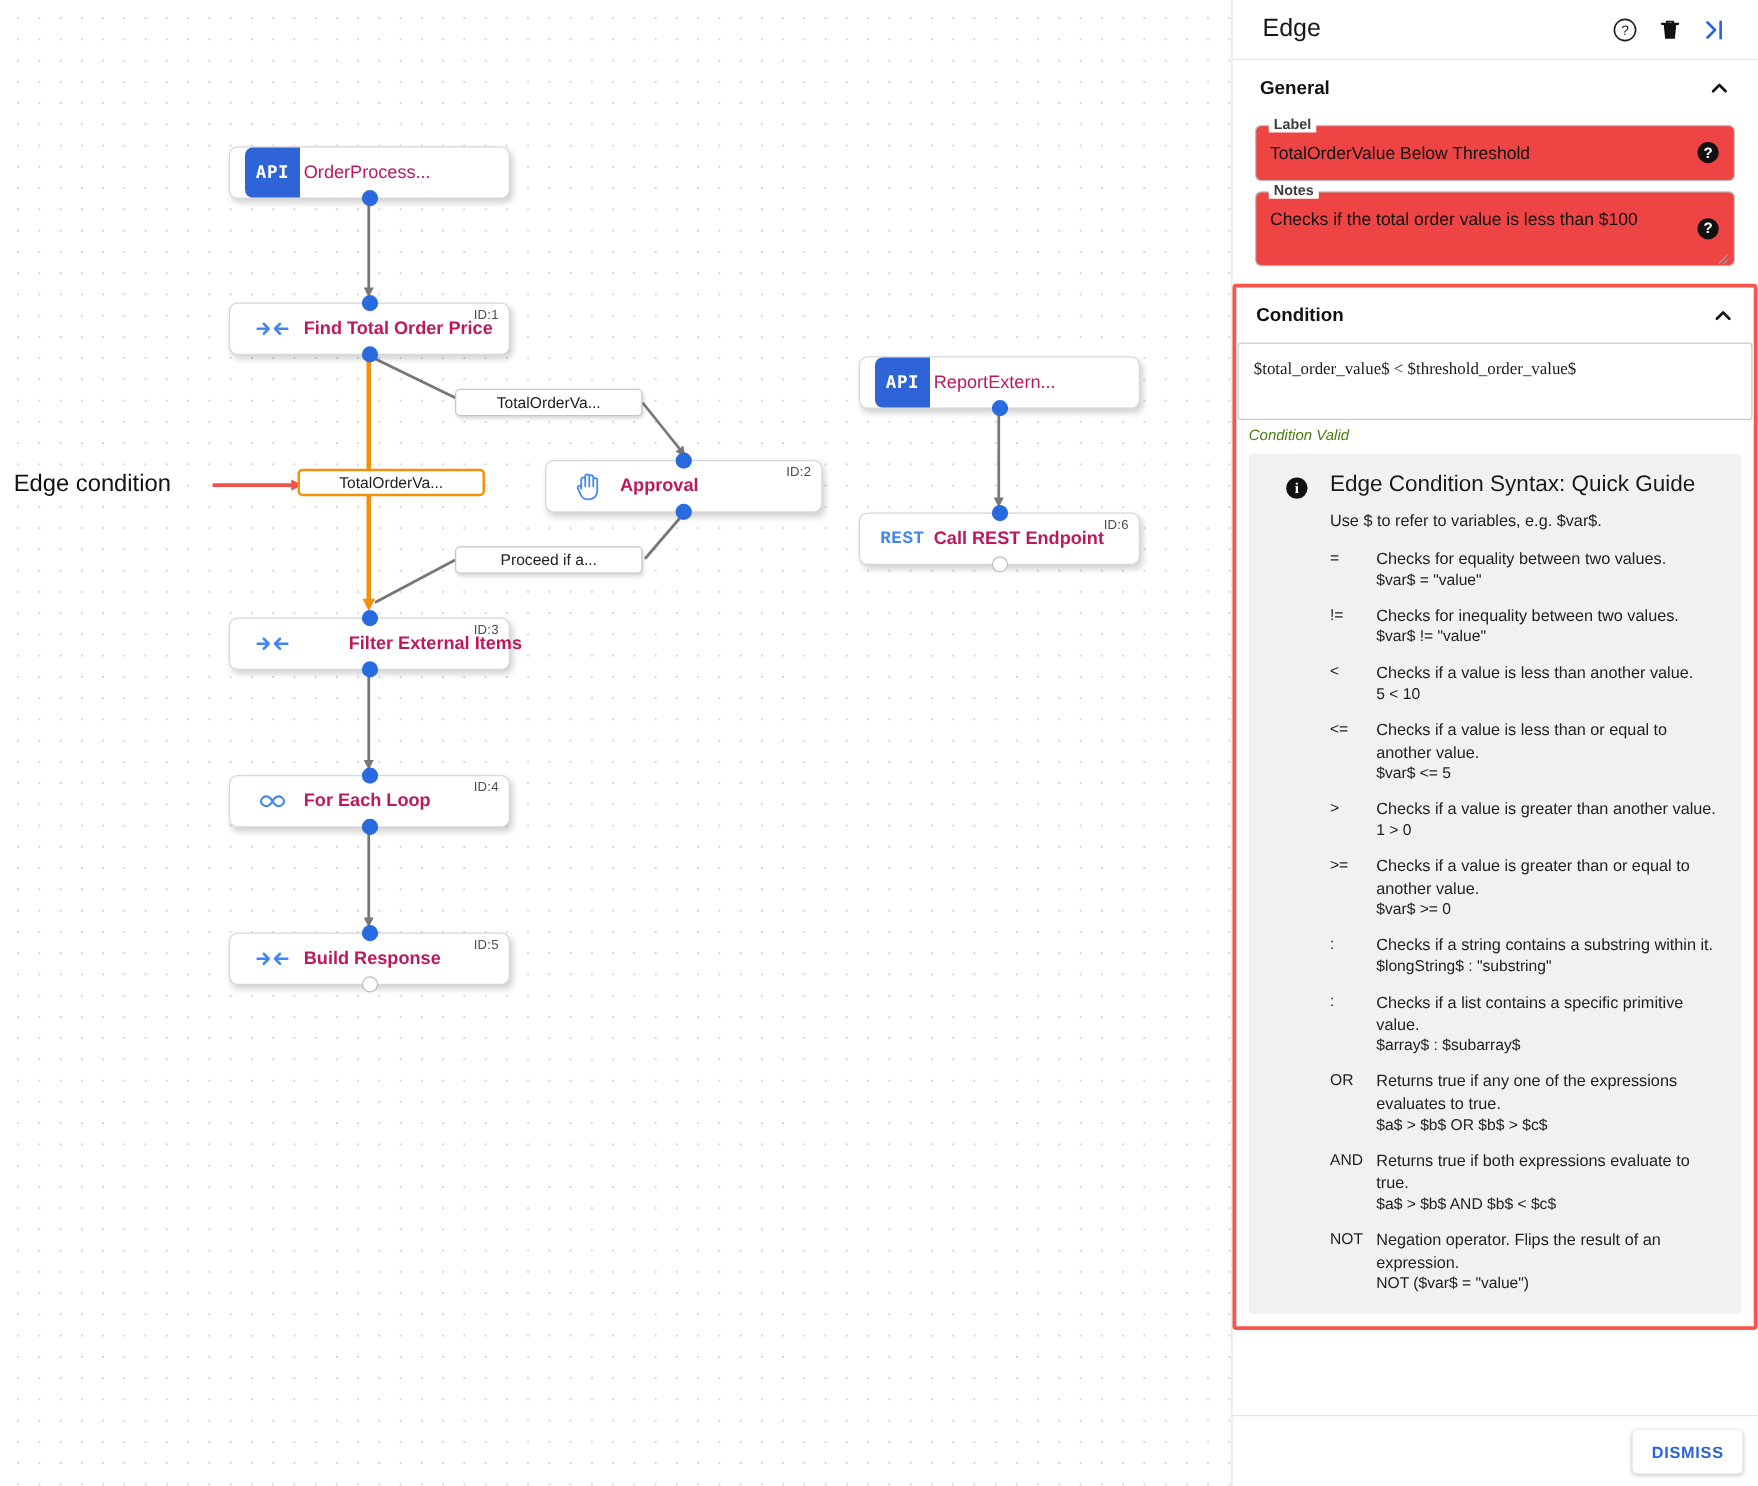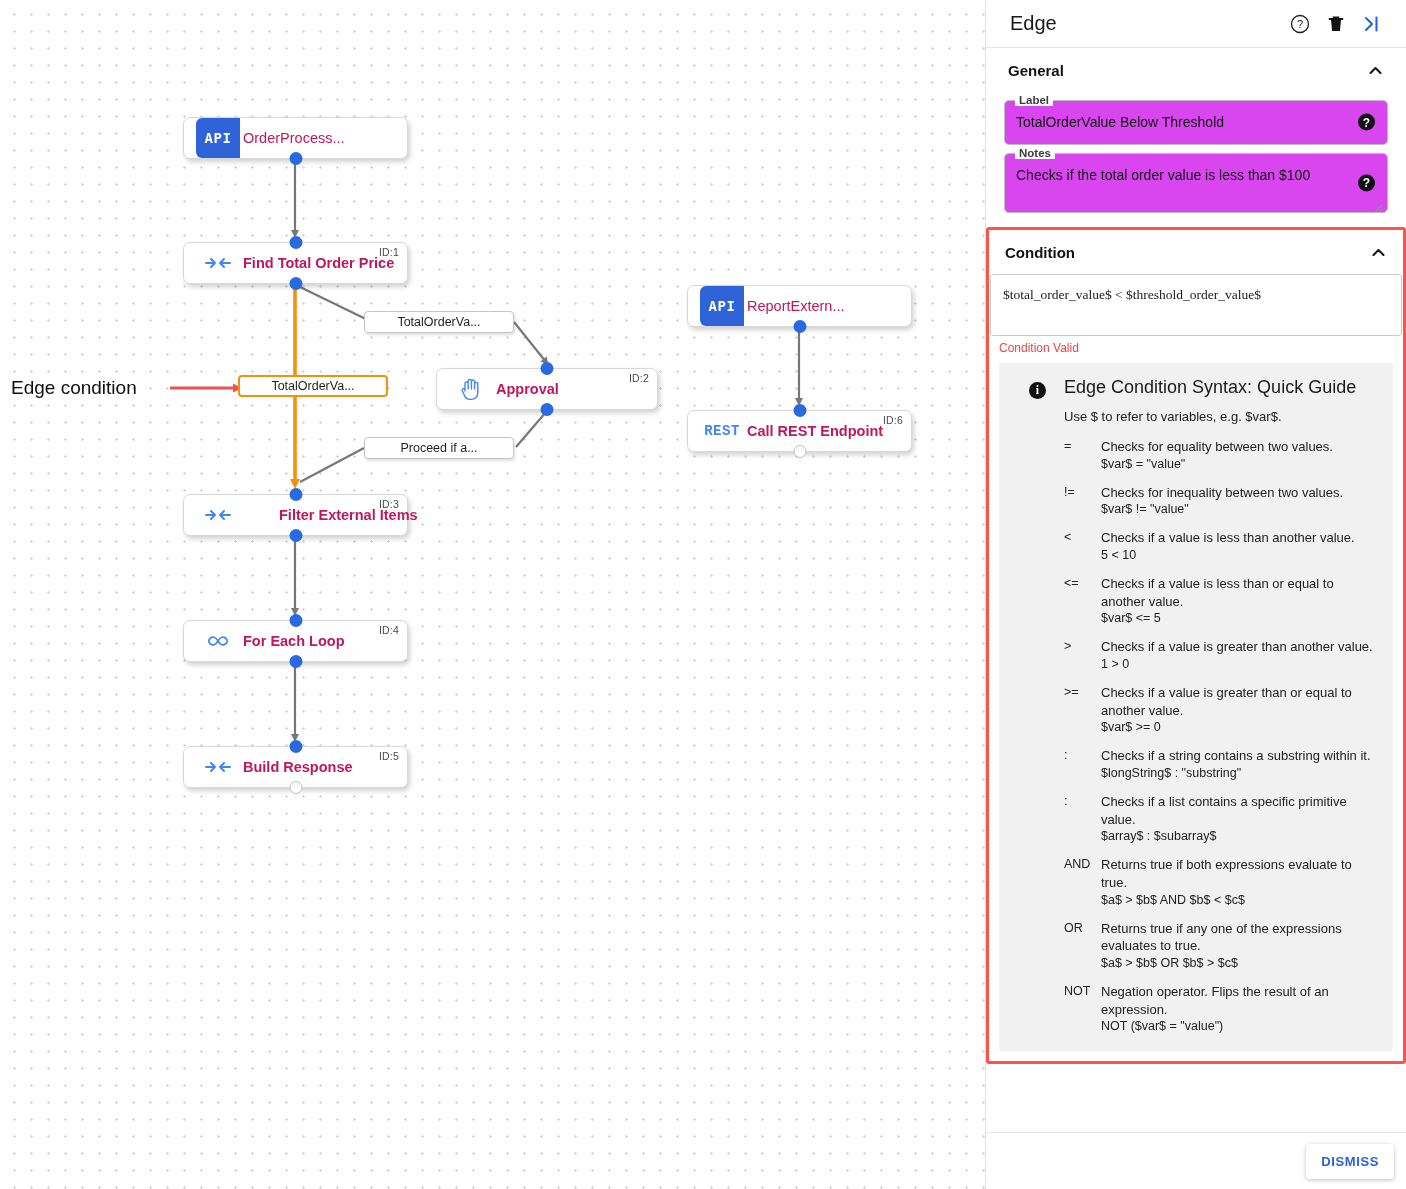--- a/index.html
+++ b/index.html
@@ -203,21 +203,21 @@
     cursor: pointer;
   }
 
   
   .field {
     position: relative;
     margin: 8px 2px 6px 2px;
     border: 1px solid #bdbdbd;
     border-radius: 5px;
     box-sizing: border-box;
-    background: #d946ef;
+    background: #ef4444;
   }
   .field .field-legend {
     position: absolute;
     top: -7px;
     left: 10px;
     background: #ffffff;
     padding: 0 4px;
     font-size: 11.5px;
     color: #3c3c3c;
     font-weight: bold;
@@ -272,21 +272,22 @@
     box-sizing: border-box;
     padding: 12px 12px;
     font-family: Liberation Serif, serif;
     font-size: 13.5px;
     color: #1a1a1a;
     background: #fff;
   }
   .cond-status {
     margin: 5px 10px 0 10px;
     font-size: 12px;
-    color: #ef4444;
+    color: #4d7c0f;
+    font-style: italic;
   }
 
   .guide {
     margin: 8px 10px 10px 10px;
     background: #f1f1f1;
     border-radius: 3px;
     padding: 14px 14px 16px 14px;
     box-sizing: border-box;
   }
   .guide-head {
@@ -623,33 +624,33 @@
             </div>
           </div>
           <div class="op-row">
             <div class="op-sym">:</div>
             <div class="op-body">
               <div>Checks if a list contains a specific primitive value.</div>
               <div class="op-example">$array$ : $subarray$</div>
             </div>
           </div>
           <div class="op-row">
+            <div class="op-sym">OR</div>
+            <div class="op-body">
+              <div>Returns true if any one of the expressions evaluates to true.</div>
+              <div class="op-example">$a$ &gt; $b$ OR $b$ &gt; $c$</div>
+            </div>
+          </div>
+          <div class="op-row">
             <div class="op-sym">AND</div>
             <div class="op-body">
               <div>Returns true if both expressions evaluate to true.</div>
               <div class="op-example">$a$ &gt; $b$ AND $b$ &lt; $c$</div>
             </div>
           </div>
-          <div class="op-row">
-            <div class="op-sym">OR</div>
-            <div class="op-body">
-              <div>Returns true if any one of the expressions evaluates to true.</div>
-              <div class="op-example">$a$ &gt; $b$ OR $b$ &gt; $c$</div>
-            </div>
-          </div>
           <div class="op-row" style="margin-bottom:0;">
             <div class="op-sym">NOT</div>
             <div class="op-body">
               <div>Negation operator. Flips the result of an expression.</div>
               <div class="op-example">NOT ($var$ = "value")</div>
             </div>
           </div>
         </div>
       </div>
     </div>

